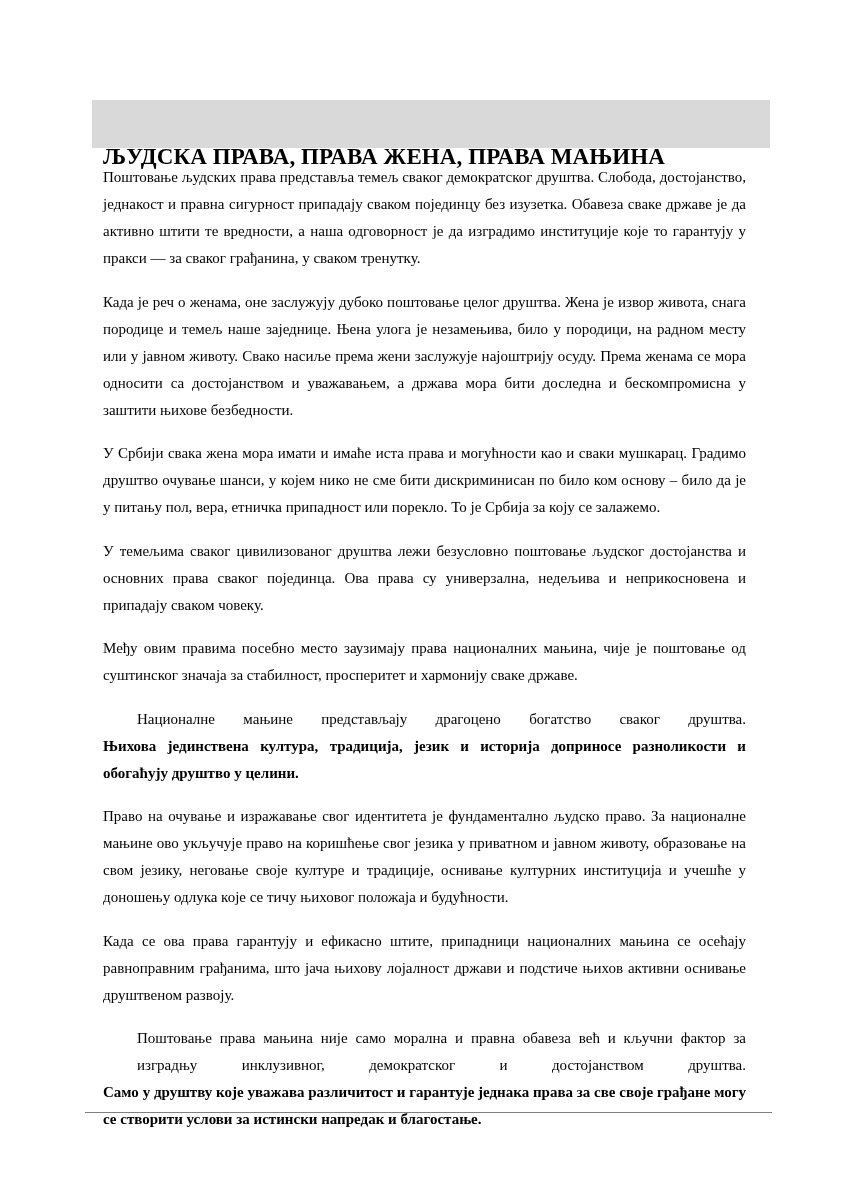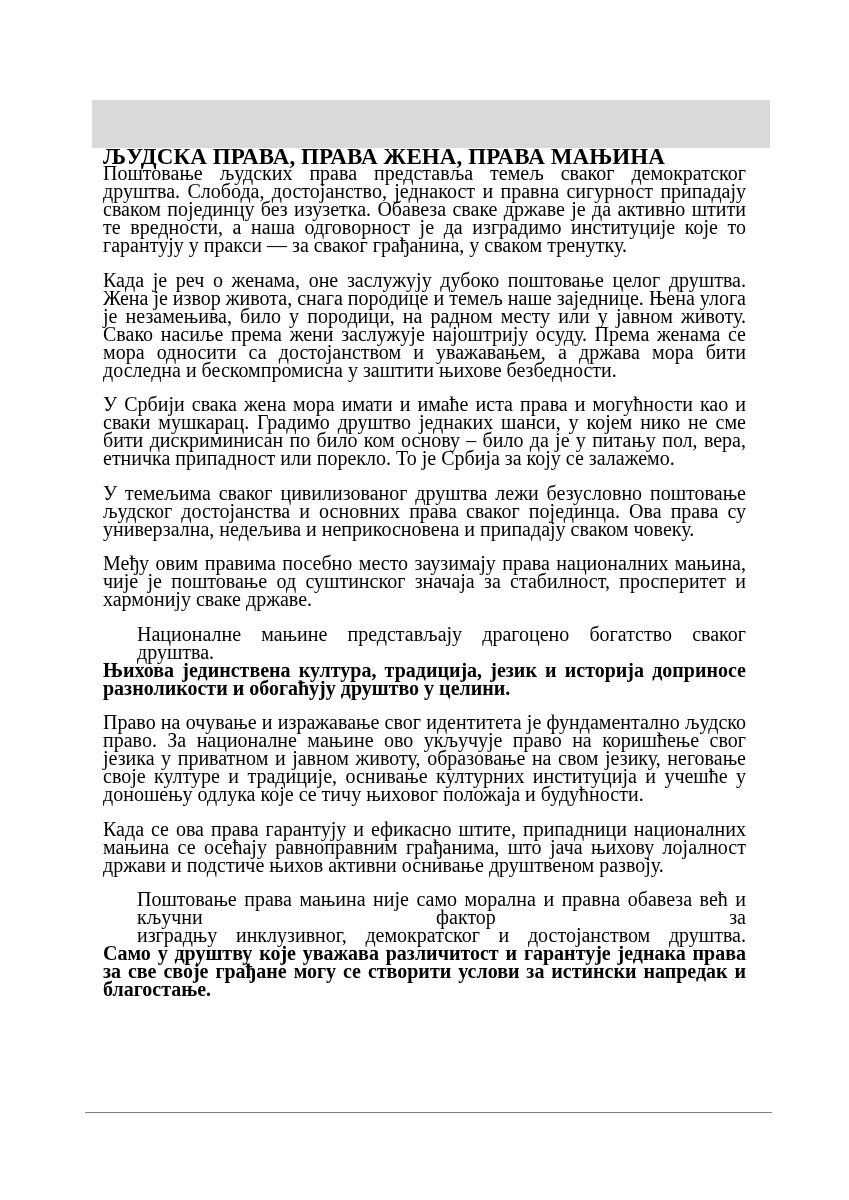--- a/index.html
+++ b/index.html
@@ -44,22 +44,22 @@
   
   .body-col {
     position: absolute;
     left: 103px;
     top: 164px;
     width: 643px;
   }
 
   .para {
     margin: 0 0 16.5px 0;
-    font-size: 20px;
-    line-height: 18px;
+    font-size: 15px;
+    line-height: 27px;
     text-align: left;
     hyphens: none;
   }
 
   .para.justified {
     text-align: justify;
     text-justify: inter-word;
   }
 
   
@@ -98,21 +98,21 @@
   <div class="title-banner">
     <div class="title-text">ЉУДСКА ПРАВА, ПРАВА ЖЕНА, ПРАВА МАЊИНА</div>
   </div>
 
   <div class="body-col">
 
     <p class="para justified">Поштовање људских права представља темељ сваког демократског друштва. Слобода, достојанство, једнакост и правна сигурност припадају сваком појединцу без изузетка. Обавеза сваке државе је да активно штити те вредности, а наша одговорност је да изградимо институције које то гарантују у пракси — за сваког грађанина, у сваком тренутку.</p>
 
     <p class="para justified">Када је реч о женама, оне заслужују дубоко поштовање целог друштва. Жена је извор живота, снага породице и темељ наше заједнице. Њена улога је незамењива, било у породици, на радном месту или у јавном животу. Свако насиље према жени заслужује најоштрију осуду. Према женама се мора односити са достојанством и уважавањем, а држава мора бити доследна и бескомпромисна у заштити њихове безбедности.</p>
 
-    <p class="para justified">У Србији свака жена мора имати и имаће иста права и могућности као и сваки мушкарац. Градимо друштво једнаких шанси, у којем нико не сме бити дискриминисан по било ком основу – било да је у питању пол, вера, етничка припадност или порекло. То је Србија за коју се залажемо.</p>
+    <p class="para justified">У Србији свака жена мора имати и имаће иста права и могућности као и сваки мушкарац. Градимо друштво очување шанси, у којем нико не сме бити дискриминисан по било ком основу – било да је у питању пол, вера, етничка припадност или порекло. То је Србија за коју се залажемо.</p>
 
     <p class="para justified">У темељима сваког цивилизованог друштва лежи безусловно поштовање људског достојанства и основних права сваког појединца. Ова права су универзална, недељива и неприкосновена и припадају сваком човеку.</p>
 
     <p class="para justified">Међу овим правима посебно место заузимају права националних мањина, чије је поштовање од суштинског значаја за стабилност, просперитет и хармонију сваке државе.</p>
 
     <p class="para">
       <span class="forced-line">Националне мањине представљају драгоцено богатство сваког друштва.</span>
       <span class="plain-line">Њихова јединствена култура, традиција, језик и историја доприносе разноликости и обогаћују друштво у целини.</span>
     </p>
 

